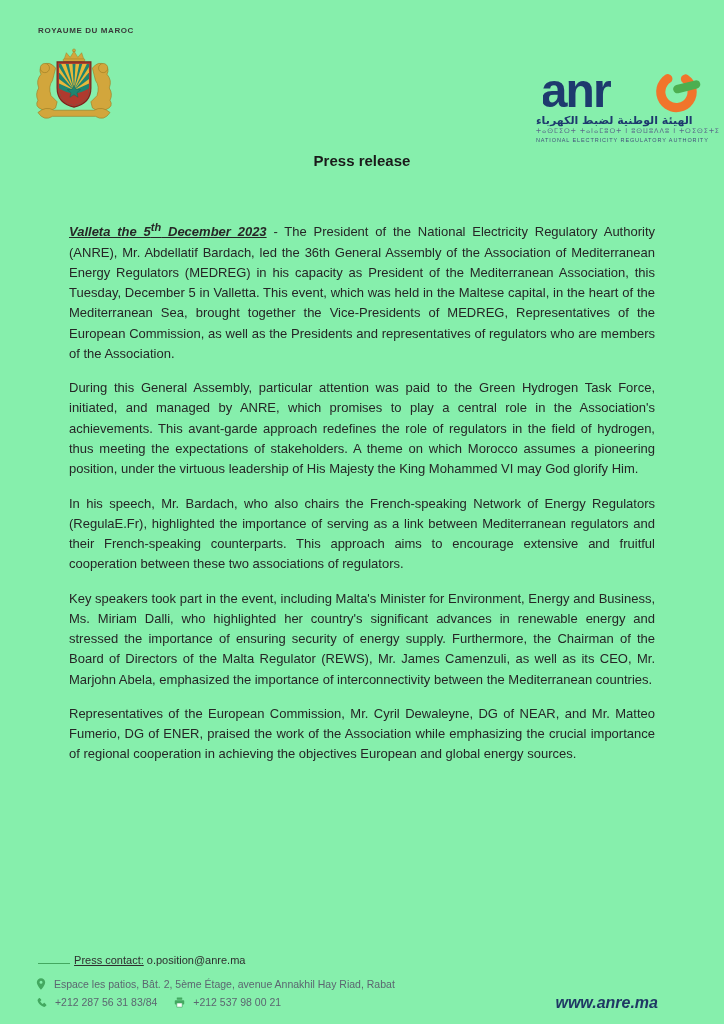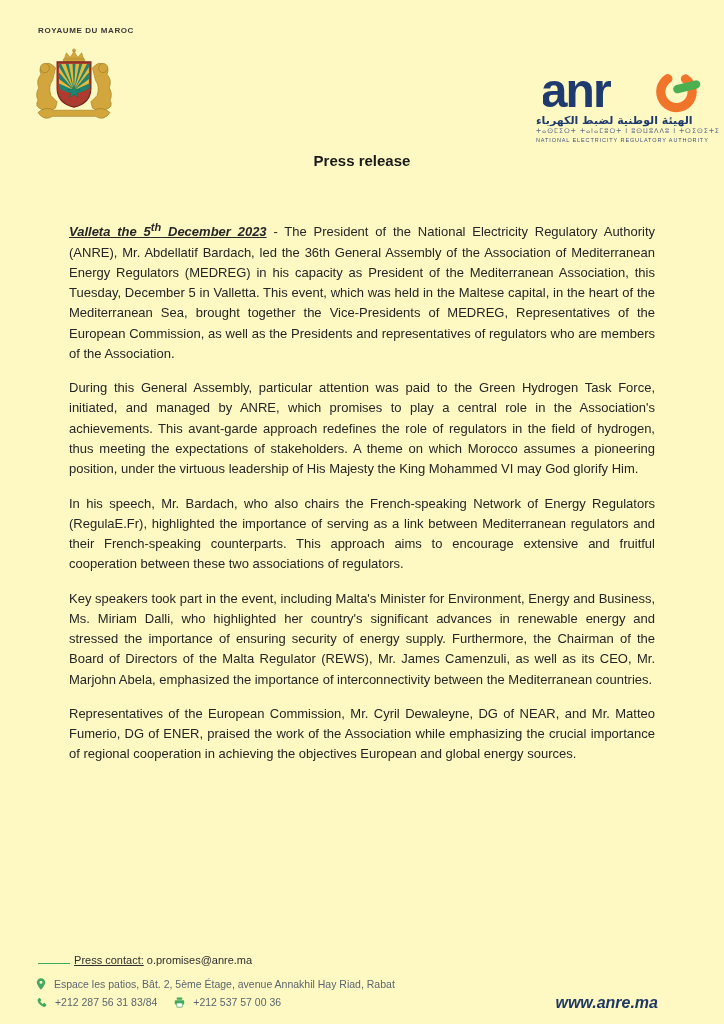--- a/index.html
+++ b/index.html
@@ -1,21 +1,21 @@
 <!DOCTYPE html>
 <html><head>
 <meta charset="utf-8">
 <style>
   * { margin:0; padding:0; box-sizing:border-box; }
   html,body { background:#ffffff; }
   .page {
     position:relative;
     width:724px; height:1024px;
     margin:0 auto;
-    background:#fef9c3;
+    background:#86efac;
     outline:1px solid #e3e3e3;
     font-family:"Liberation Sans", sans-serif;
     color:#262626;
     overflow:hidden;
   }
 
   
   .header { position:relative; height:140px; }
   .kingdom-label {
     position:absolute; left:38px; top:26px;
@@ -149,21 +149,21 @@
     <p>In his speech, Mr. Bardach, who also chairs the French-speaking Network of Energy Regulators (RegulaE.Fr), highlighted the importance of serving as a link between Mediterranean regulators and their French-speaking counterparts. This approach aims to encourage extensive and fruitful cooperation between these two associations of regulators.</p>
     <p>Key speakers took part in the event, including Malta's Minister for Environment, Energy and Business, Ms. Miriam Dalli, who highlighted her country's significant advances in renewable energy and stressed the importance of ensuring security of energy supply. Furthermore, the Chairman of the Board of Directors of the Malta Regulator (REWS), Mr. James Camenzuli, as well as its CEO, Mr. Marjohn Abela, emphasized the importance of interconnectivity between the Mediterranean countries.</p>
     <p>Representatives of the European Commission, Mr. Cyril Dewaleyne, DG of NEAR, and Mr. Matteo Fumerio, DG of ENER, praised the work of the Association while emphasizing the crucial importance of regional cooperation in achieving the objectives European and global energy sources.</p>
   </div>
 
   <div class="footer">
 
     <div class="contact-row">
       <span class="contact-rule"></span>
       <span class="contact-label">Press contact:</span>
-      <a class="contact-email" href="#">o.promises@anre.ma</a>
+      <a class="contact-email" href="#">o.position@anre.ma</a>
     </div>
 
     <div class="address-row">
       <svg class="footer-icon" width="10" height="12" viewBox="0 0 12 14" xmlns="http://www.w3.org/2000/svg">
         <path fill="#43A860" d="M6 0C3.2 0 1 2.2 1 5c0 3.6 5 9 5 9s5-5.4 5-9c0-2.8-2.2-5-5-5zm0 6.8A1.8 1.8 0 1 1 6 3.2a1.8 1.8 0 0 1 0 3.6z"></path>
       </svg>
       <span>Espace les patios, Bât. 2, 5ème Étage, avenue Annakhil Hay Riad, Rabat</span>
     </div>
 
     <div class="phone-row">
@@ -172,20 +172,20 @@
       </svg>
       <span>+212 287 56 31 83/84</span>
       <span class="fax-group">
         <svg class="footer-icon" width="11" height="11" viewBox="0 0 14 14" xmlns="http://www.w3.org/2000/svg">
           <g fill="#43A860">
             <rect x="3.5" y="0.5" width="7" height="3" rx="0.5"></rect>
             <rect x="1" y="4" width="12" height="5.5" rx="1"></rect>
           </g>
           <rect x="3.5" y="7.5" width="7" height="5.5" rx="0.5" fill="#ffffff" stroke="#43A860" stroke-width="0.9"></rect>
         </svg>
-        <span>+212 537 57 00 36</span>
+        <span>+212 537 98 00 21</span>
       </span>
     </div>
 
     <a class="website" href="#">www.anre.ma</a>
   </div>
 
 </div>
 
 </body></html>

